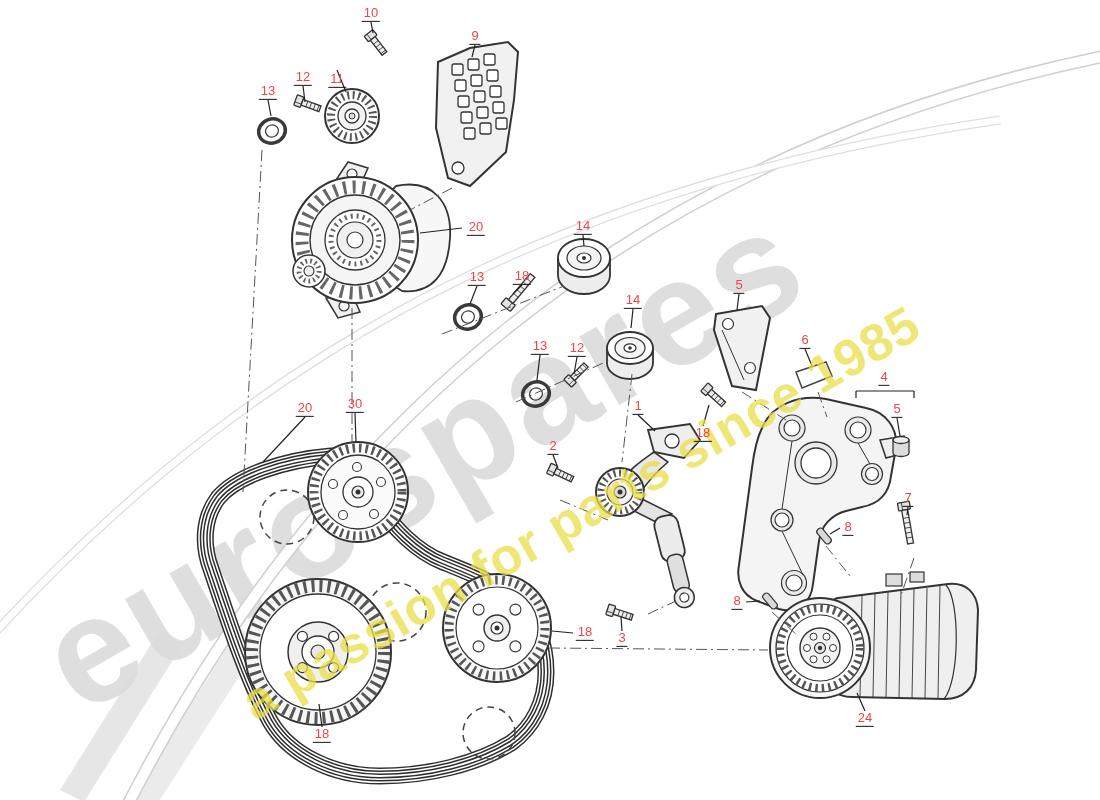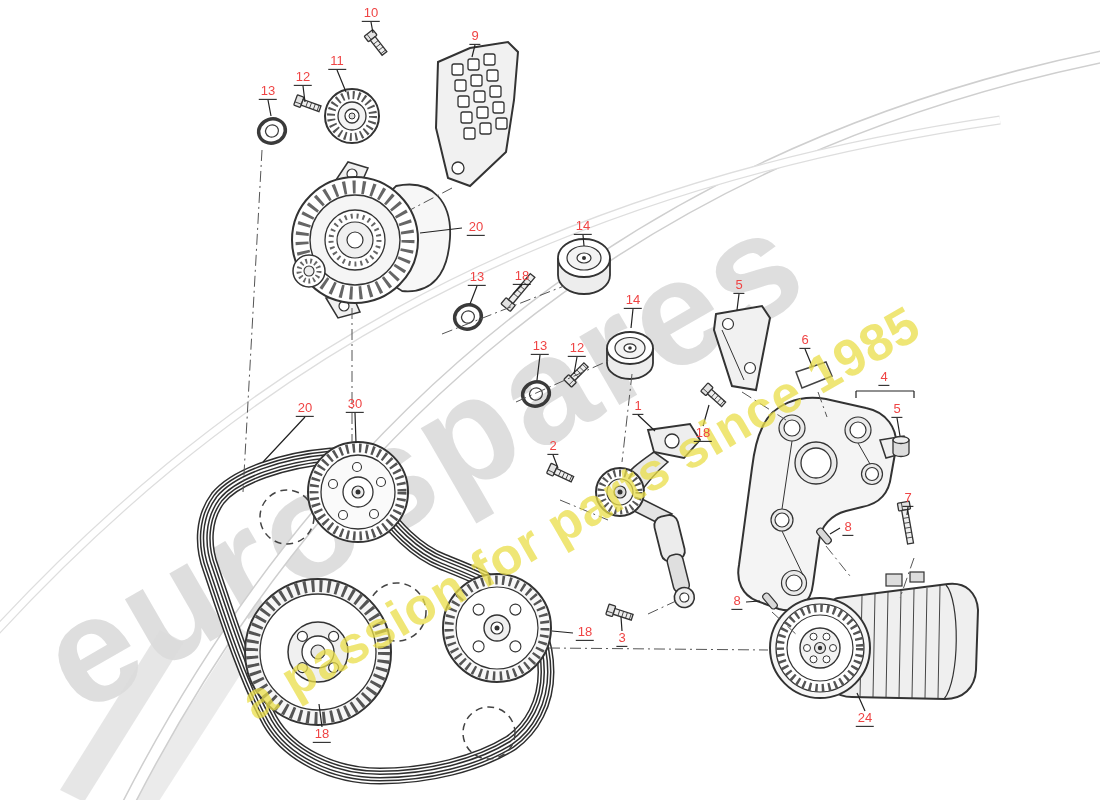--- a/index.html
+++ b/index.html
@@ -281,21 +281,21 @@
 
     <path d="M262,150 L243,492 M352,308 L352,442 M452,188 L410,210 M442,334 L564,286 M516,402 L610,360 M632,374 L622,462 M560,500 L608,520 M742,392 L786,420 M818,392 L827,417 M549,648 L768,650 M648,614 L676,601 M914,558 L900,598 M826,546 L850,576 M772,612 L798,636" fill="none" stroke="#555" stroke-width="1" stroke-dasharray="11 4 2 4"></path>
 
     <path d="M371,22 L373,33 M475,45 L472,57 M337,70 L346,92 M303,86 L305,102 M268,100 L271,116 M462,228 L420,233 M583,235 L584,246 M477,286 L470,304 M522,285 L513,294 M633,309 L631,328 M739,294 L737,310 M805,349 L812,366 M897,418 L900,436 M540,355 L537,380 M577,357 L574,374 M703,426 L709,405 M638,415 L655,431 M553,455 L558,468 M305,417 L263,462 M355,413 L356,443 M908,507 L907,515 M840,528 L830,534 M746,602 L760,601 M622,631 L621,617 M573,633 L552,631 M322,727 L319,704 M865,711 L857,693" fill="none" stroke="#222" stroke-width="1.2"></path>
   </svg>
 
   <div class="wm-tagline">a passion for parts since 1985</div>
 
   <div class="callout" style="left:371px;top:14px">10</div>
   <div class="callout" style="left:475px;top:37px">9</div>
-  <div class="callout" style="left:337px;top:62px">11</div>
+  <div class="callout" style="left:337px;top:80px">11</div>
   <div class="callout" style="left:303px;top:78px">12</div>
   <div class="callout" style="left:268px;top:92px">13</div>
   <div class="callout" style="left:476px;top:228px">20</div>
   <div class="callout" style="left:583px;top:227px">14</div>
   <div class="callout" style="left:477px;top:278px">13</div>
   <div class="callout" style="left:522px;top:277px">18</div>
   <div class="callout" style="left:633px;top:301px">14</div>
   <div class="callout" style="left:739px;top:286px">5</div>
   <div class="callout" style="left:805px;top:341px">6</div>
   <div class="callout" style="left:884px;top:378px">4</div>

